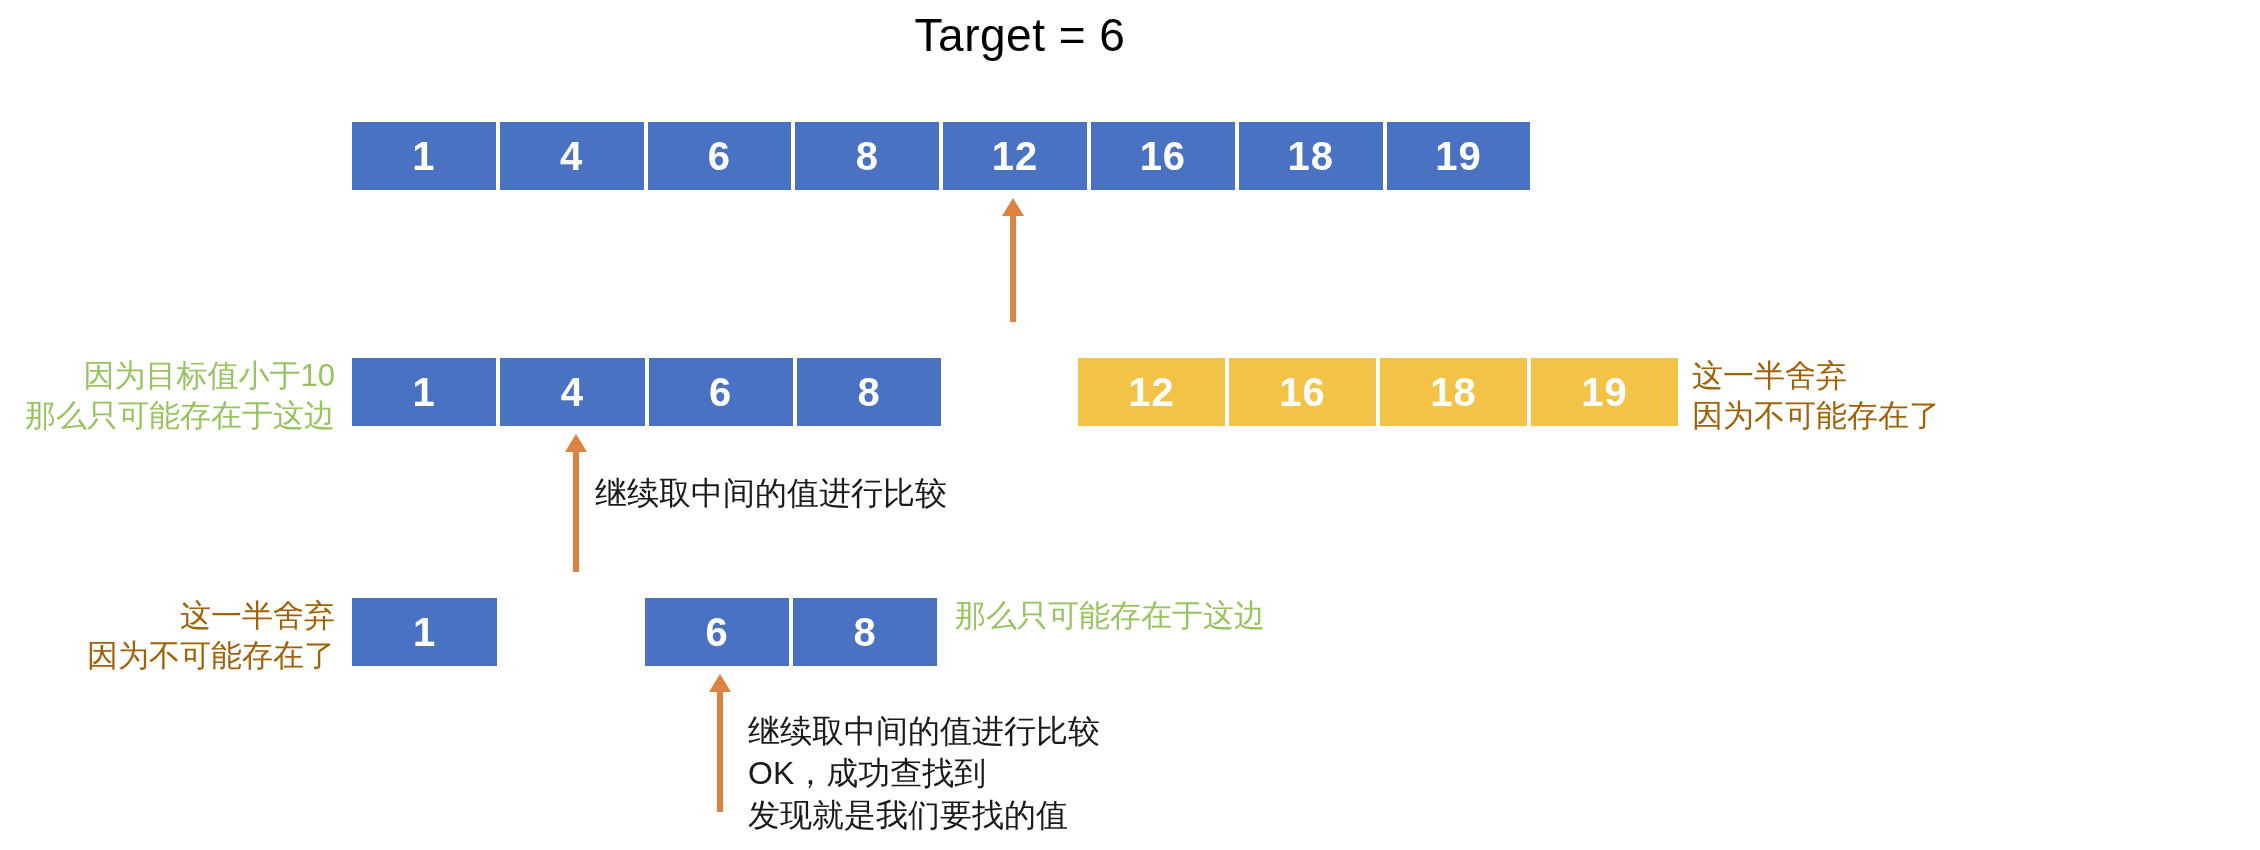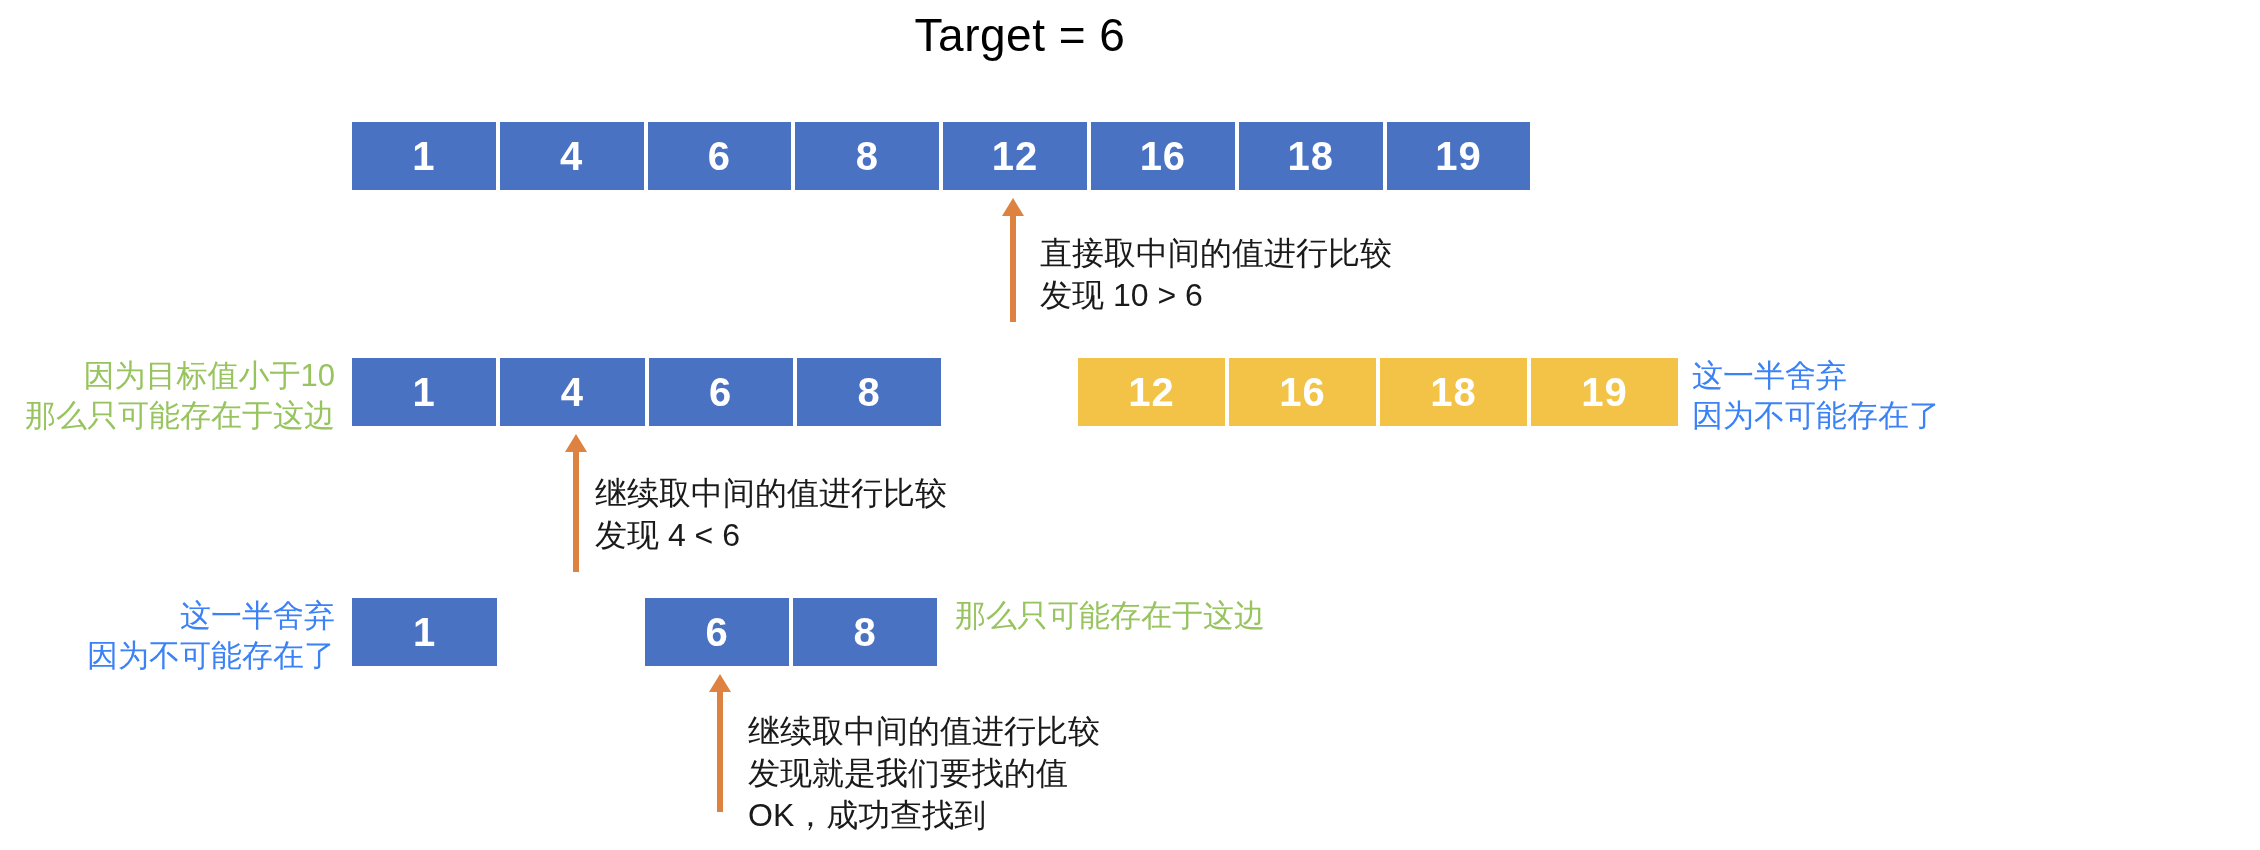--- a/index.html
+++ b/index.html
@@ -54,21 +54,21 @@
   
   .note {
     position:absolute;
     font-size:31px;
     line-height:40px;
     white-space:nowrap;
   }
   .note .l { display:block; }
   .note.black { color:#1a1a1a; font-size:32px; line-height:42px; }
   .note.green { color:#97c45e; }
-  .note.red   { color:#3b82f6; }
+  .note.red   { color:#a16207; }
   .note.right { text-align:right; }
 
   #note-step1 { left:1040px; top:232px; }
   #note-step2 { left:595px; top:472px; }
   #note-step3 { left:748px; top:710px; }
 
   #label-keep1   { left:-20px;  top:356px; width:355px; }
   #label-disc1   { left:1692px; top:356px; }
   #label-disc2   { left:-20px;  top:596px; width:355px; }
   #label-keep2   { left:955px;  top:596px; }
@@ -92,24 +92,20 @@
     <div class="cell blue">16</div>
     <div class="cell blue">18</div>
     <div class="cell blue">19</div>
   </div>
 
   <svg class="arrow" id="arrow1" style="left:995px; top:196px;" width="36" height="128" viewBox="0 0 36 128">
     <path d="M18 126 L18 14" stroke="#dd8240" stroke-width="6" fill="none"></path>
     <path d="M18 2 L29 20 L7 20 Z" fill="#dd8240"></path>
   </svg>
 
-  <div class="note black" id="note-step1">
-    <span class="l">直接取中间的值进行比较</span>
-    <span class="l">发现 10 &gt; 6</span>
-  </div>
 
   <div class="note green right" id="label-keep1">
     <span class="l">因为目标值小于10</span>
     <span class="l">那么只可能存在于这边</span>
   </div>
 
   <div class="row" id="row2left">
     <div class="cell blue">1</div>
     <div class="cell blue">4</div>
     <div class="cell blue">6</div>
@@ -128,21 +124,20 @@
     <span class="l">因为不可能存在了</span>
   </div>
 
   <svg class="arrow" id="arrow2" style="left:558px; top:432px;" width="36" height="142" viewBox="0 0 36 142">
     <path d="M18 140 L18 14" stroke="#dd8240" stroke-width="6" fill="none"></path>
     <path d="M18 2 L29 20 L7 20 Z" fill="#dd8240"></path>
   </svg>
 
   <div class="note black" id="note-step2">
     <span class="l">继续取中间的值进行比较</span>
-    <span class="l">发现 4 &lt; 6</span>
   </div>
 
   <div class="note red right" id="label-disc2">
     <span class="l">这一半舍弃</span>
     <span class="l">因为不可能存在了</span>
   </div>
 
   <div class="row" id="row3discard">
     <div class="cell blue">1</div>
   </div>
@@ -156,17 +151,17 @@
     <span class="l">那么只可能存在于这边</span>
   </div>
 
   <svg class="arrow" id="arrow3" style="left:702px; top:672px;" width="36" height="142" viewBox="0 0 36 142">
     <path d="M18 140 L18 14" stroke="#dd8240" stroke-width="6" fill="none"></path>
     <path d="M18 2 L29 20 L7 20 Z" fill="#dd8240"></path>
   </svg>
 
   <div class="note black" id="note-step3">
     <span class="l">继续取中间的值进行比较</span>
+    <span class="l">OK，成功查找到</span>
     <span class="l">发现就是我们要找的值</span>
-    <span class="l">OK，成功查找到</span>
   </div>
 
 </div>
 
 </body></html>

